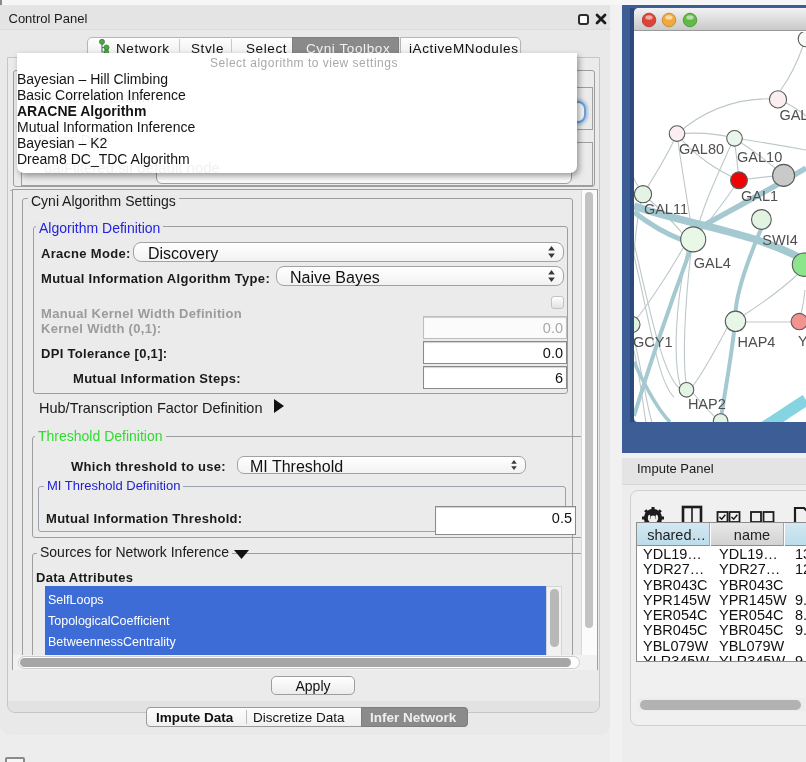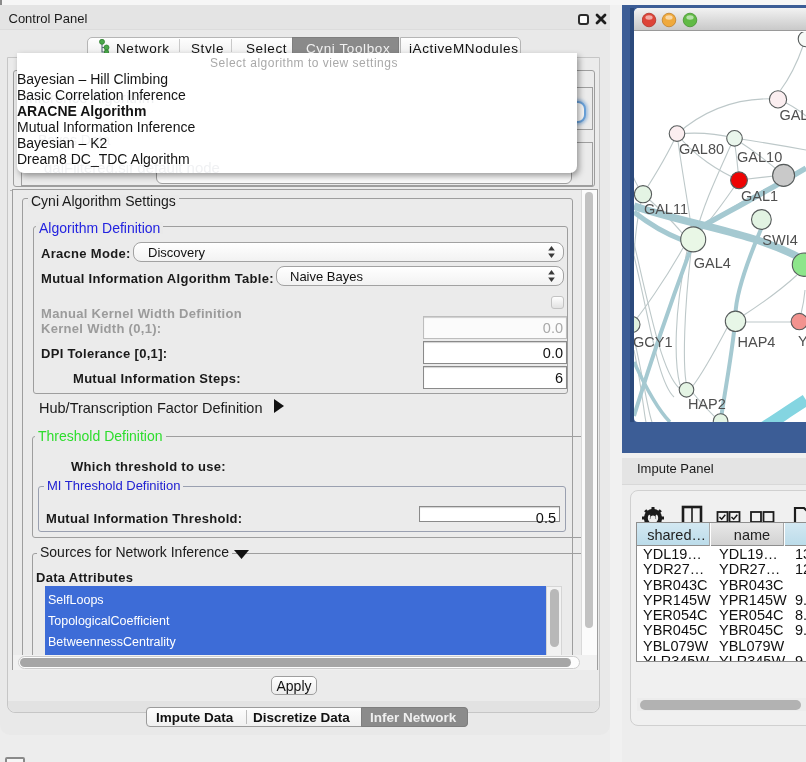--- a/index.html
+++ b/index.html
@@ -3,21 +3,21 @@
 <meta charset="utf-8">
 <style>
   * { margin:0; padding:0; box-sizing:border-box; }
   html,body { width:806px; height:762px; overflow:hidden; background:#ededed;
     font-family:"Liberation Sans", sans-serif; }
   .abs { position:absolute; }
   #page { position:relative; width:806px; height:762px; }
   .grouplab { position:absolute; font-size:12px; background:#e9e9e9; padding:0 3px; line-height:12px; }
   .blab { font-weight:700; font-size:13px; color:#1a1a1a; letter-spacing:0.3px; }
   .combo { position:absolute; border:1px solid #a2a2a2; border-radius:5px;
-    background:linear-gradient(#ffffff,#f2f2f2); font-size:13px; color:#111; }
+    background:linear-gradient(#ffffff,#f2f2f2); font-size:16px; color:#111; }
   .combo svg.ar { position:absolute; right:8px; top:50%; margin-top:-6px; }
   .tfield { position:absolute; background:#fff; border:1px solid #8a8a8a; font-size:13px;
     color:#111; text-align:right; box-shadow:inset 0 1px 1px rgba(0,0,0,0.18); }
 </style>
 </head>
 <body>
 <div id="page">
 
   <div class="abs" style="left:0;top:0;width:806px;height:5px;background:#f6f6f6;"></div>
   <div class="abs" style="left:0;top:0;width:2px;height:9px;background:#8a8a8a;"></div>
@@ -64,21 +64,21 @@
     <div class="abs" style="left:20px;top:36px;width:535px;height:168px;border:1px solid #9e9e9e;border-radius:3px;"></div>
     <div class="grouplab" style="left:23px;top:32px;font-size:14px;color:#2323e0;">Algorithm Definition</div>
     <div class="blab abs" style="left:28px;top:56px;">Aracne Mode:</div>
     <div class="combo" style="left:120px;top:52px;width:431px;height:20px;border-radius:8px;">
       <span style="position:absolute;left:14px;top:2px;">Discovery</span>
       <svg class="ar" width="7" height="12" viewBox="0 0 7 12">
           <path d="M 3.5,0 L 6.8,4.4 H 0.2 Z" fill="#3a3a3a"></path>
           <path d="M 3.5,12 L 6.8,7.6 H 0.2 Z" fill="#3a3a3a"></path>
         </svg>
     </div>
-    <div class="blab abs" style="left:28px;top:81px;">Mutual Information Algorithm Table:</div>
+    <div class="blab abs" style="left:28px;top:81px;">Mutual Information Algorithm Type:</div>
     <div class="combo" style="left:263px;top:76px;width:288px;height:20px;border-radius:8px;">
       <span style="position:absolute;left:13px;top:2px;">Naive Bayes</span>
       <svg class="ar" width="7" height="12" viewBox="0 0 7 12">
           <path d="M 3.5,0 L 6.8,4.4 H 0.2 Z" fill="#3a3a3a"></path>
           <path d="M 3.5,12 L 6.8,7.6 H 0.2 Z" fill="#3a3a3a"></path>
         </svg>
     </div>
     <div class="blab abs" style="left:28px;top:116px;color:#9b9b9b;">Manual Kernel Width Definition</div>
     <div class="abs" style="left:538px;top:106px;width:13px;height:13px;border:1px solid #c3c3c3;border-radius:3px;background:linear-gradient(#fefefe,#e2e2e2);"></div>
     <div class="blab abs" style="left:28px;top:131px;color:#9b9b9b;">Kernel Width (0,1):</div>
@@ -89,24 +89,31 @@
     <div class="tfield" style="left:410px;top:176px;width:144px;height:23px;font-size:14.5px;padding:3px 3px 0 0;">6</div>
 
     <div class="abs" style="left:26px;top:210px;font-size:14.5px;color:#1a1a1a;">Hub/Transcription Factor Definition</div>
     <svg width="12" height="14" viewBox="0 0 12 14" style="position:absolute;left:260px;top:209px;">
         <path d="M 1,0 L 11,7 L 1,14 Z" fill="#111"></path>
       </svg>
 
     <div class="abs" style="left:19px;top:246px;width:554px;height:102px;border:1px solid #9e9e9e;border-radius:3px;"></div>
     <div class="grouplab" style="left:22px;top:240px;font-size:14px;color:#2ddd2d;background:#ebebeb;">Threshold Definition</div>
     <div class="blab abs" style="left:33px;top:269px;width:180px;text-align:right;">Which threshold to use:</div>
+    <div class="combo" style="left:224px;top:266px;width:289px;height:18px;border-radius:7px;">
+      <span style="position:absolute;left:12px;top:1px;">MI Threshold</span>
+      <svg class="ar" width="6" height="10" viewBox="0 0 6 10" style="margin-top:-5px;">
+          <path d="M 3,0 L 5.8,3.7 H 0.2 Z" fill="#3a3a3a"></path>
+          <path d="M 3,10 L 5.8,6.3 H 0.2 Z" fill="#3a3a3a"></path>
+        </svg>
+    </div>
     <div class="abs" style="left:25px;top:296px;width:528px;height:46px;border:1px solid #9aa0b0;border-radius:3px;"></div>
     <div class="grouplab" style="left:31px;top:290px;font-size:13px;color:#2121d2;background:#ebebeb;">MI Threshold Definition</div>
     <div class="blab abs" style="left:33px;top:321px;">Mutual Information Threshold:</div>
-    <div class="tfield" style="left:406px;top:316px;width:141px;height:16px;font-size:14.5px;padding:3px 3px 0 0;">0.5</div>
+    <div class="tfield" style="left:422px;top:316px;width:141px;height:29px;font-size:14.5px;padding:3px 3px 0 0;">0.5</div>
 
     <div class="abs" style="left:19px;top:363px;width:554px;height:110px;border:1px solid #9e9e9e;border-radius:3px;"></div>
     <div class="grouplab" style="left:24px;top:356px;font-size:14px;color:#1a1a1a;background:#ebebeb;">Sources for Network Inference</div>
     <svg width="15" height="9" viewBox="0 0 15 9" style="position:absolute;left:221px;top:360px;">
         <path d="M 0,0 H 15 L 7.5,9 Z" fill="#111"></path>
       </svg>
     <div class="blab abs" style="left:23px;top:380px;">Data Attributes</div>
     <div class="abs" style="left:32px;top:396px;width:501px;height:70px;background:#3d6cd7;color:#fff;font-size:12.5px;line-height:21px;padding:4px 0 0 3px;">SelfLoops<br>TopologicalCoefficient<br>BetweennessCentrality<br>gal4RGexp</div>
     <div class="abs" style="left:533px;top:396px;width:16px;height:70px;background:#f2f2f2;border:1px solid #d5d5d5;"></div>
     <div class="abs" style="left:537px;top:399px;width:9px;height:58px;background:#b8b8b8;border-radius:5px;"></div>
@@ -121,27 +128,27 @@
 
   <div class="abs" style="left:17px;top:53px;width:560px;height:120px;background:#fff;border-radius:0 0 7px 7px;box-shadow:2px 3px 6px rgba(0,0,0,0.38);overflow:hidden;">
     <div style="position:absolute;left:8px;top:36px;font-size:15px;color:#f0f1f3;">Inference Algorithm</div>
     <div style="position:absolute;left:21px;top:79px;font-size:14px;color:#f1f2f4;">Bayes Data</div>
     <div style="position:absolute;left:27px;top:106px;font-size:15px;color:#f0f1f3;">galFiltered.sif default node</div>
     <div style="position:absolute;left:7px;top:3px;width:560px;text-align:center;font-size:12px;letter-spacing:0.5px;color:#a9a9a9;">Select algorithm to view settings</div>
     <div style="position:absolute;left:0px;top:19px;font-size:14px;color:#141414;line-height:15.9px;">Bayesian – Hill Climbing<br>Basic Correlation Inference<br><b>ARACNE Algorithm</b><br>Mutual Information Inference<br>Bayesian – K2<br>Dream8 DC_TDC Algorithm</div>
   </div>
 
   <div class="abs" style="left:8px;top:701px;width:591px;height:11px;background:#e2e2e2;border-radius:0 0 8px 8px;"></div>
-  <div class="abs" style="left:271px;top:676px;width:46px;height:19px;background:linear-gradient(#ffffff,#ececec);border:1px solid #9e9e9e;border-radius:5px;text-align:center;font-size:14px;color:#111;padding-top:1px;">Apply</div>
+  <div class="abs" style="left:271px;top:676px;width:84px;height:19px;background:linear-gradient(#ffffff,#ececec);border:1px solid #9e9e9e;border-radius:5px;text-align:center;font-size:14px;color:#111;padding-top:1px;">Apply</div>
 
   <div class="abs" style="left:146px;top:707px;width:322px;height:20px;background:linear-gradient(#fdfdfd,#f0f0f0);border:1px solid #9a9a9a;border-radius:4px;"></div>
   <div class="abs" style="left:361px;top:707px;width:107px;height:20px;background:#8b8b8b;border:1px solid #7e7e7e;border-radius:0 4px 4px 0;"></div>
   <div class="abs" style="left:246px;top:710px;width:1px;height:14px;background:#bdbdbd;"></div>
   <div class="abs" style="left:156px;top:710px;font-size:13.5px;font-weight:600;color:#111;">Impute Data</div>
-  <div class="abs" style="left:253px;top:710px;font-size:13.5px;font-weight:700;color:#111;">Discretize Data</div>
+  <div class="abs" style="left:253px;top:710px;font-size:13.5px;font-weight:400;color:#111;">Discretize Data</div>
   <div class="abs" style="left:370px;top:710px;font-size:13.5px;font-weight:600;color:#efefef;">Infer Network</div>
 
   <div class="abs" style="left:610px;top:5px;width:12px;height:757px;background:#f1f1f1;"></div>
   <div class="abs" style="left:622px;top:5px;width:184px;height:448px;background:#3c5d96;"></div>
   <div class="abs" style="left:630px;top:8px;width:4px;height:414px;background:#2c4a7c;"></div>
 
   <div class="abs" style="left:634px;top:8px;width:172px;height:414px;background:#fff;border-radius:5px 0 0 4px;">
     <div style="position:absolute;left:0;top:0;width:172px;height:23px;background:linear-gradient(#f2f2f2,#c9c9c9);border-bottom:1px solid #9a9a9a;border-radius:5px 0 0 0;"></div>
     <svg width="62" height="16" viewBox="0 0 62 16" style="position:absolute;left:8px;top:4px;">
       <circle cx="7" cy="8" r="6.8" fill="#dd4438" stroke="#b03128" stroke-width="0.8"></circle>

